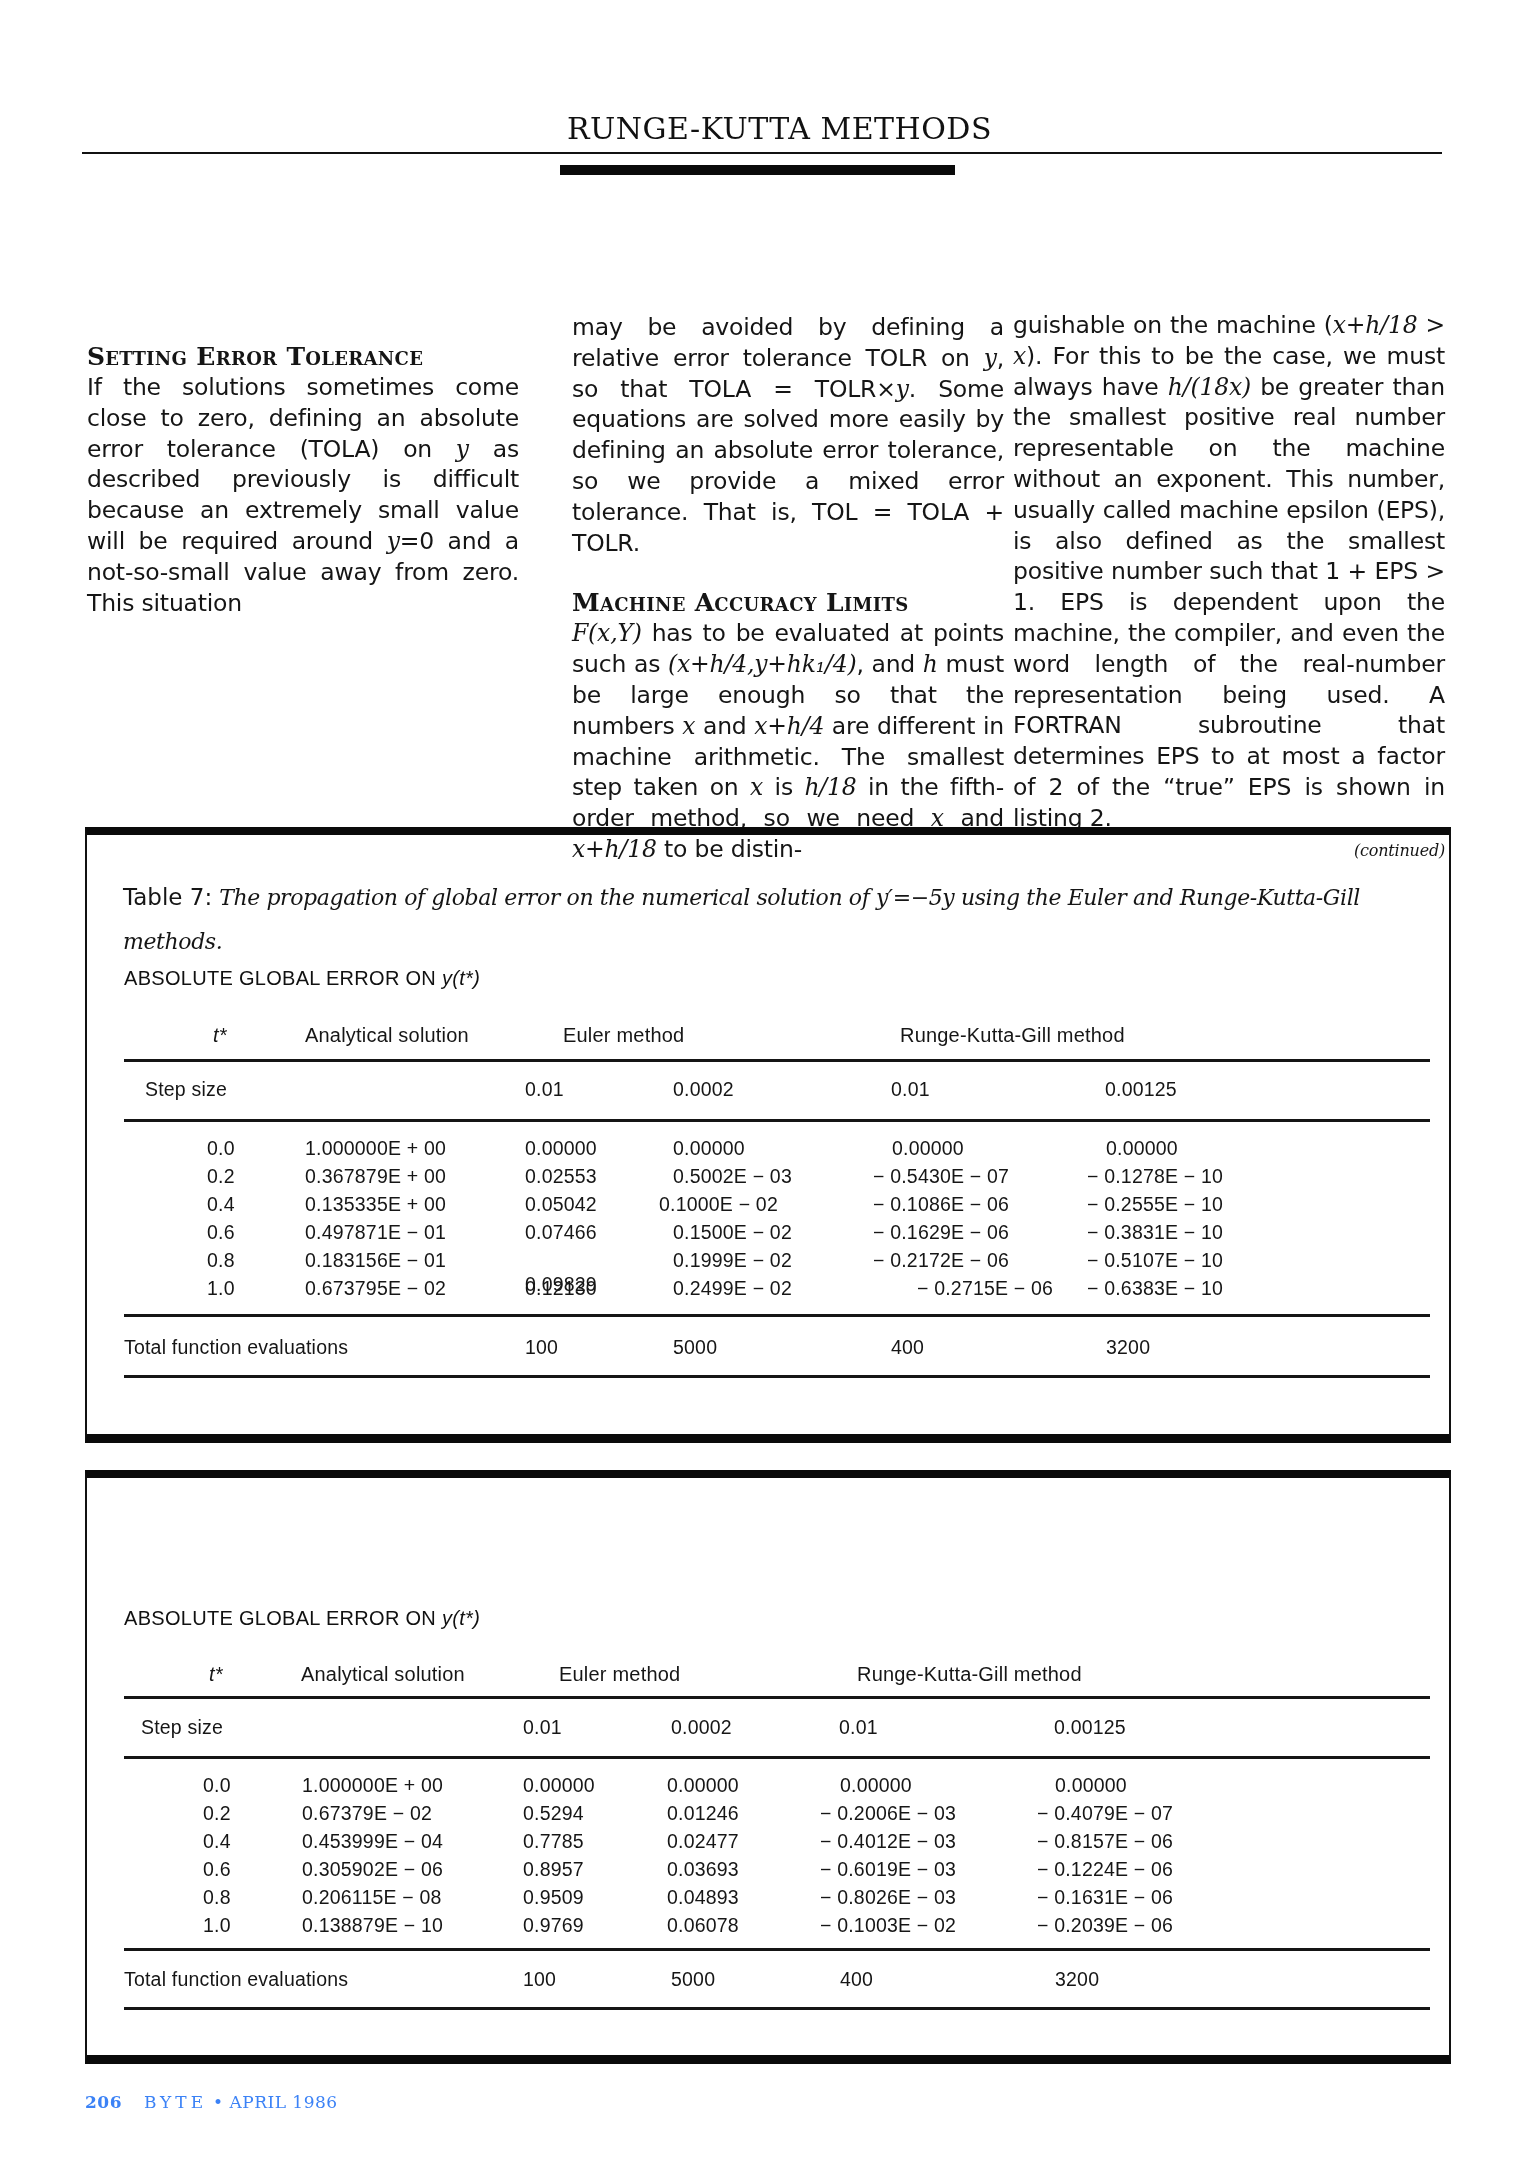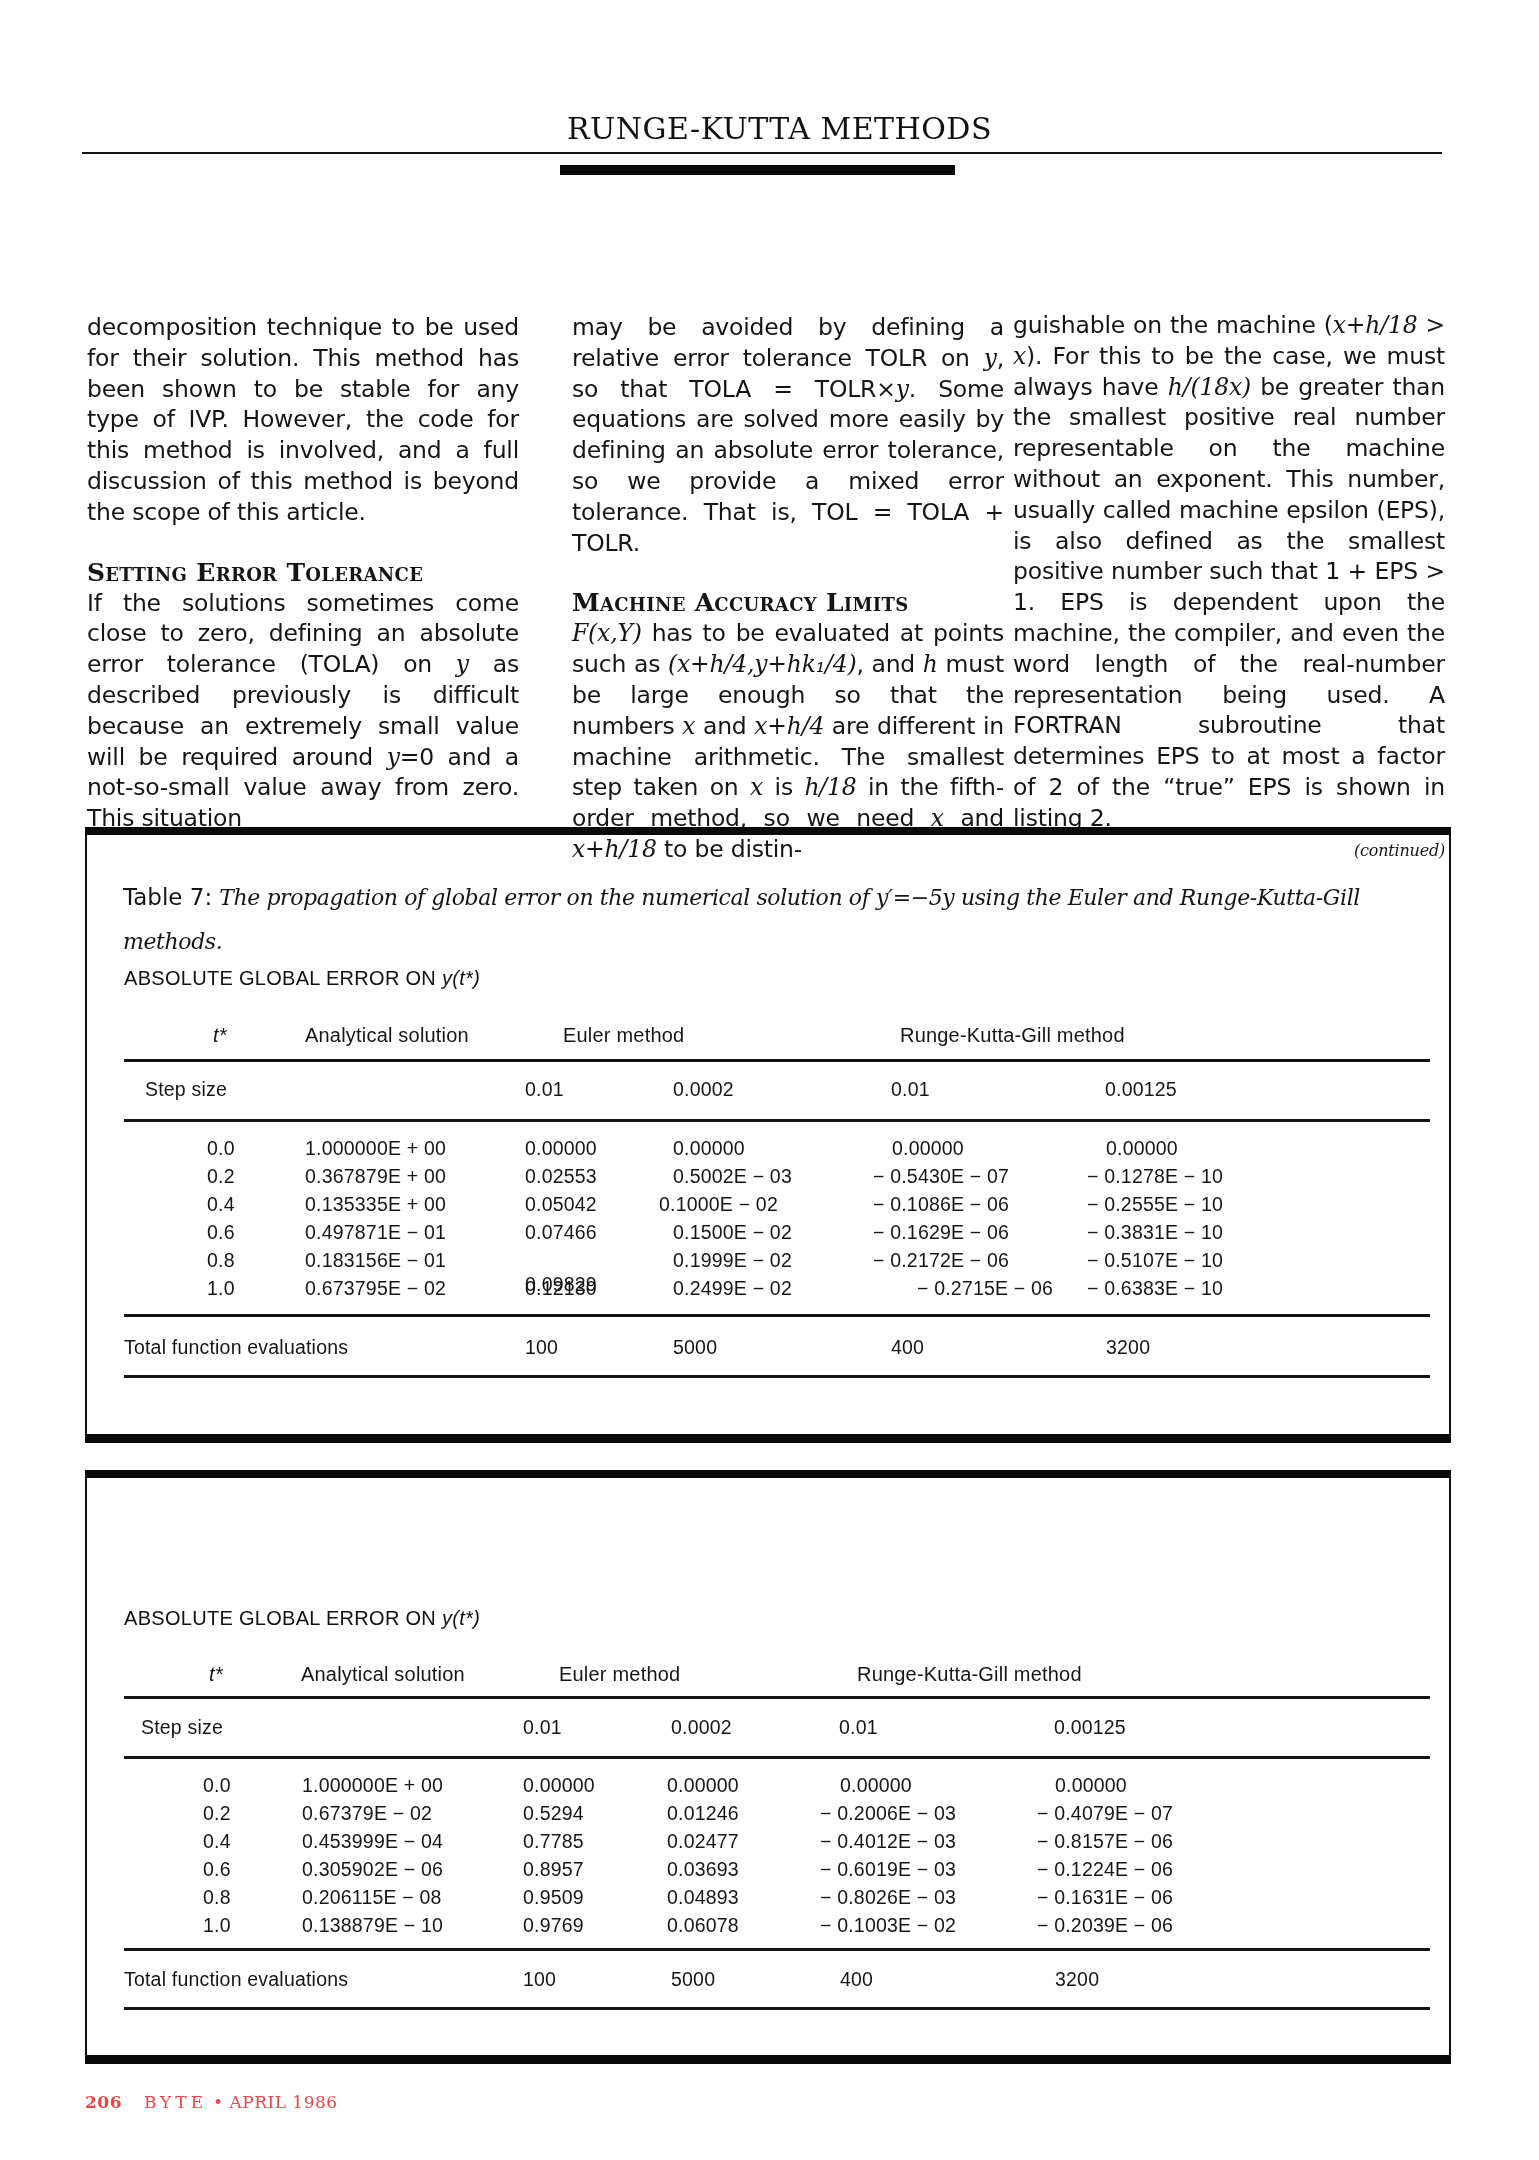--- a/index.html
+++ b/index.html
@@ -71,34 +71,33 @@
     }
     .hdr { font-size: 20px; }
     .tstar { font-style: italic; }
 
     .row-block { position: absolute; left: 0; width: 100%; }
     .data-row { position: absolute; left: 0; width: 100%; height: 28px; }
 
     
     .folio {
       position: absolute; left: 85px; top: 2092px;
-      font-family: "DejaVu Serif", serif; font-size: 17px; color: #ef4444; letter-spacing: 0.5px;
+      font-family: "DejaVu Serif", serif; font-size: 17px; color: #3b82f6; letter-spacing: 0.5px;
     }
     .folio .num { font-weight: bold; margin-right: 16px; }
     .folio .mag { letter-spacing: 4px; }
   </style>
 </head>
 <body>
 
 <div class="running-head">RUNGE-KUTTA METHODS</div>
 <div class="head-rule"></div>
 <div class="head-bar"></div>
 
 <div class="col col1">
-  <p><span>decomposition technique to be used for their solution. This method has been shown to be stable for any type of IVP. However, the code for this method is involved, and a full discussion of this method is beyond the scope of this article.</span></p>
   <p class="subhead">Setting Error Tolerance</p>
   <p><span>If the solutions sometimes come close to zero, defining an absolute error tolerance (TOLA) on </span><span class="it">y</span><span> as described previously is difficult because an extremely small value will be required around </span><span class="it">y</span><span>=0 and a not-so-small value away from zero. This situation</span></p>
 </div>
 
 <div class="col col2">
   <p><span>may be avoided by defining a relative error tolerance TOLR on </span><span class="it">y</span><span>, so that TOLA = TOLR×</span><span class="it">y</span><span>. Some equations are solved more easily by defining an absolute error tolerance, so we provide a mixed error tolerance. That is, TOL = TOLA + TOLR.</span></p>
   <p class="subhead">Machine Accuracy Limits</p>
   <p><span class="it">F(x,Y)</span><span> has to be evaluated at points such as </span><span class="it">(x+h/4,y+hk₁/4)</span><span>, and </span><span class="it">h</span><span> must be large enough so that the numbers </span><span class="it">x</span><span> and </span><span class="it">x+h/4</span><span> are different in machine arithmetic. The smallest step taken on </span><span class="it">x</span><span> is </span><span class="it">h/18</span><span> in the fifth-order method, so we need </span><span class="it">x</span><span> and </span><span class="it">x+h/18</span><span> to be distin-</span></p>
 </div>
 

